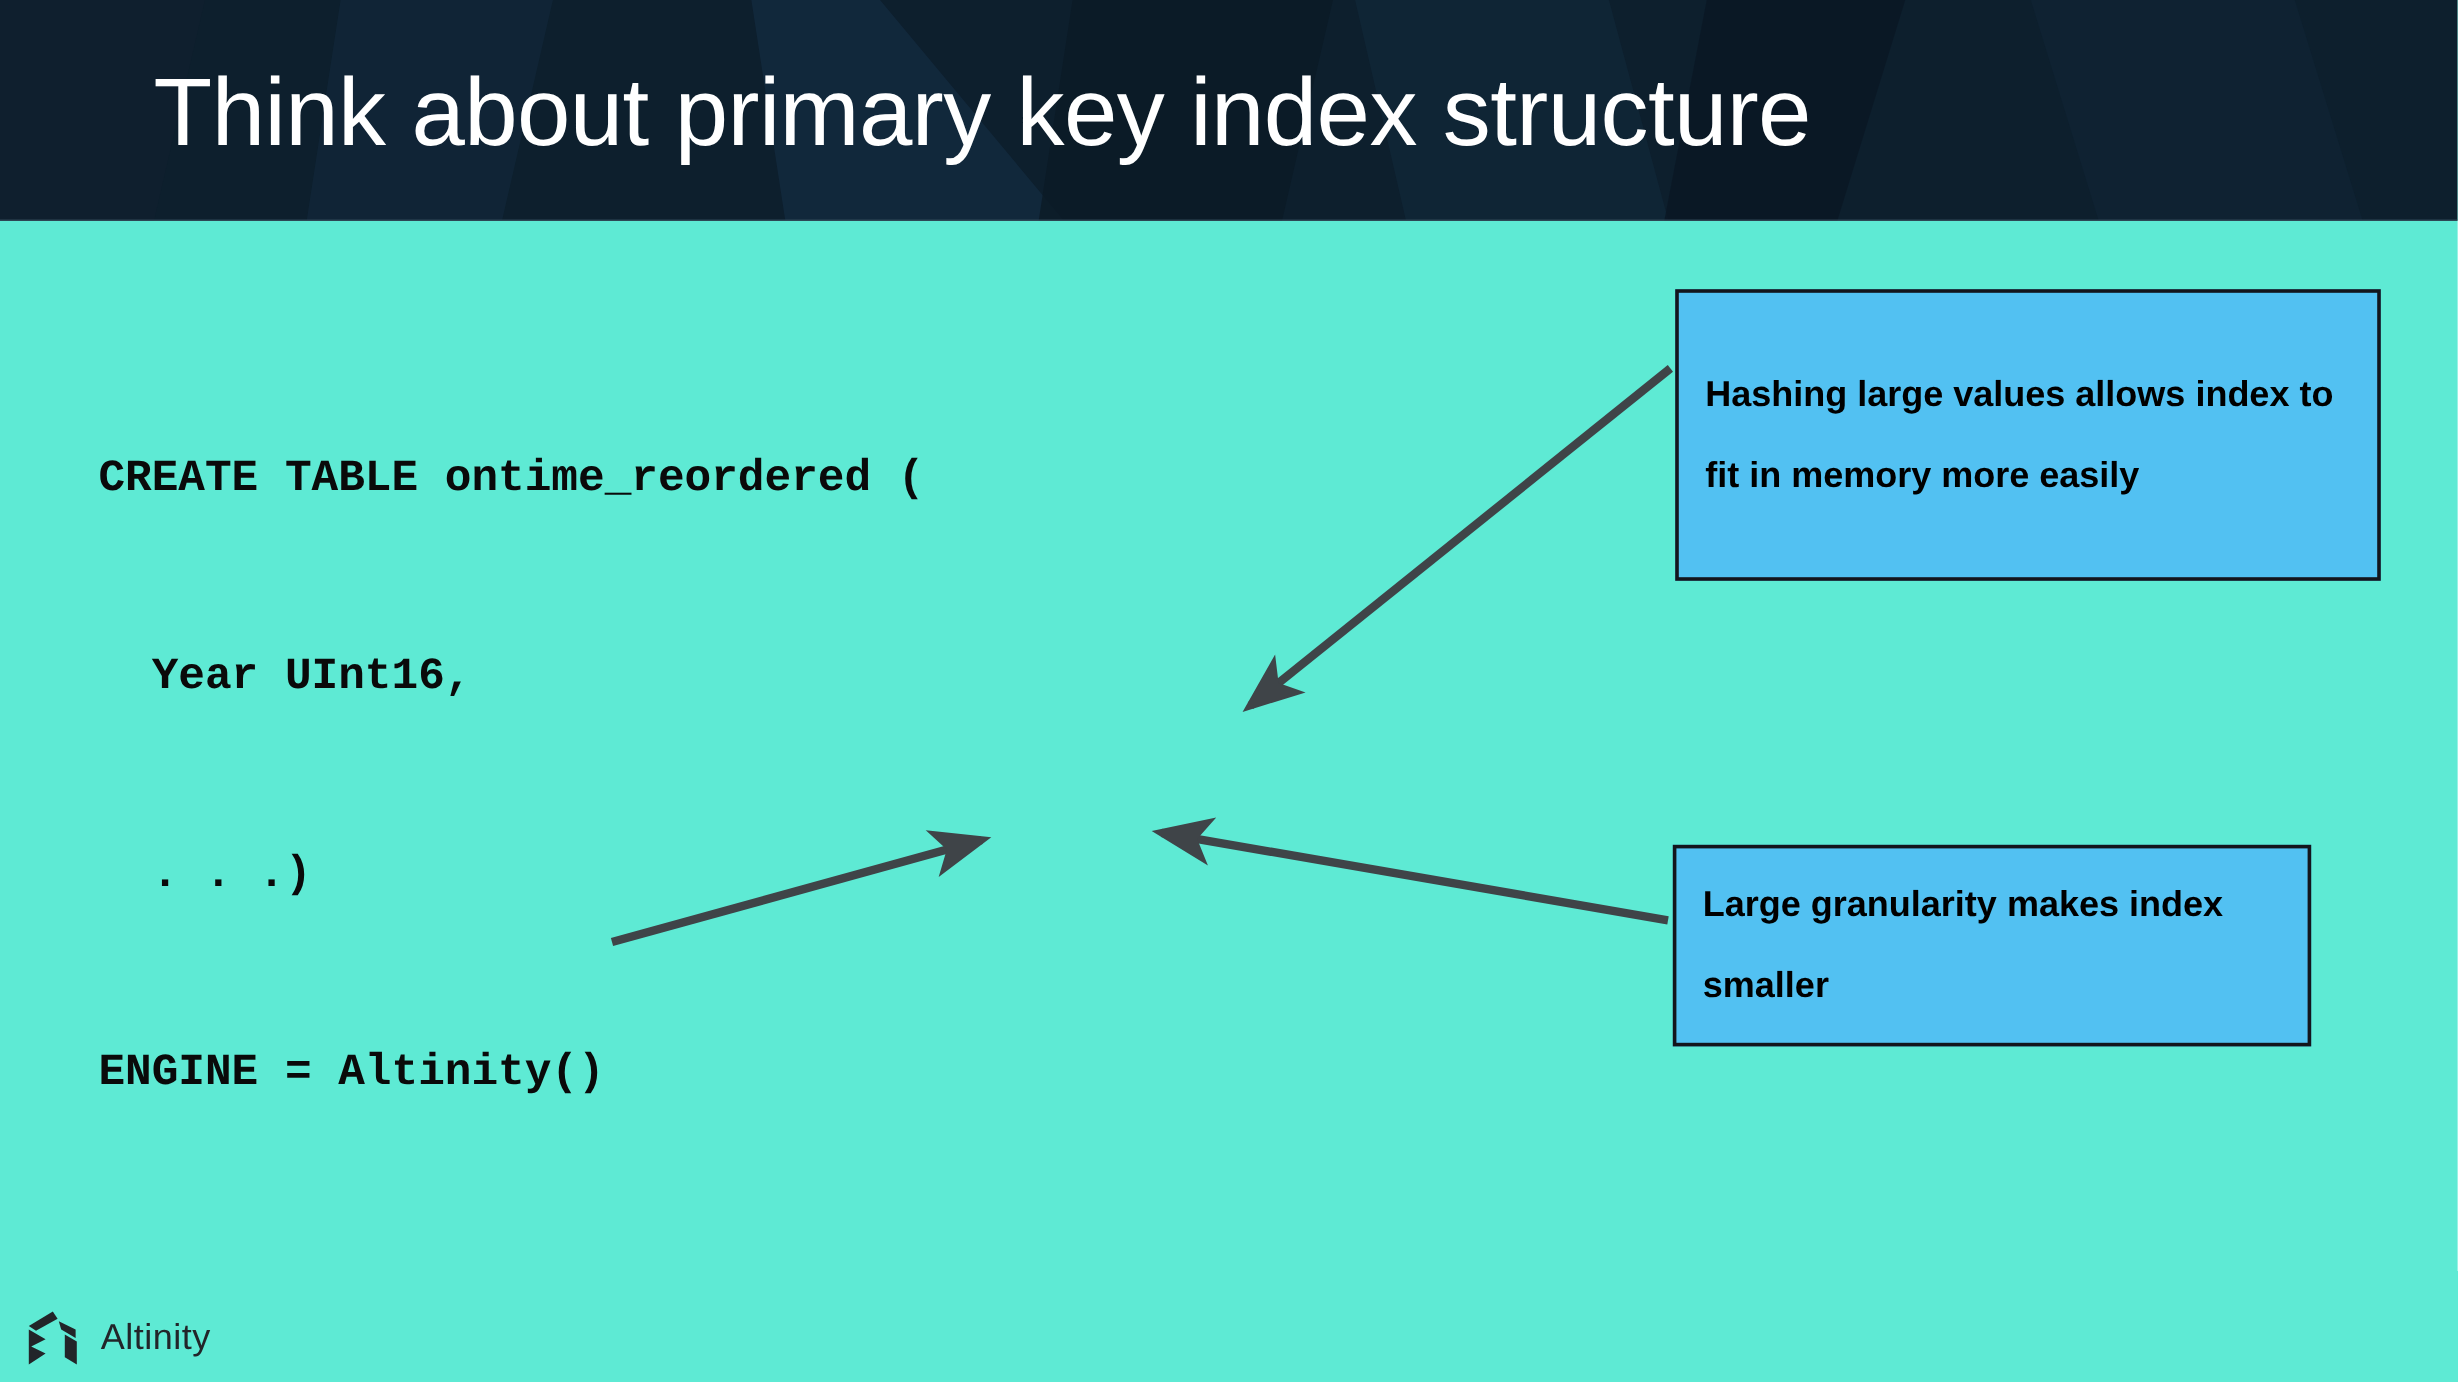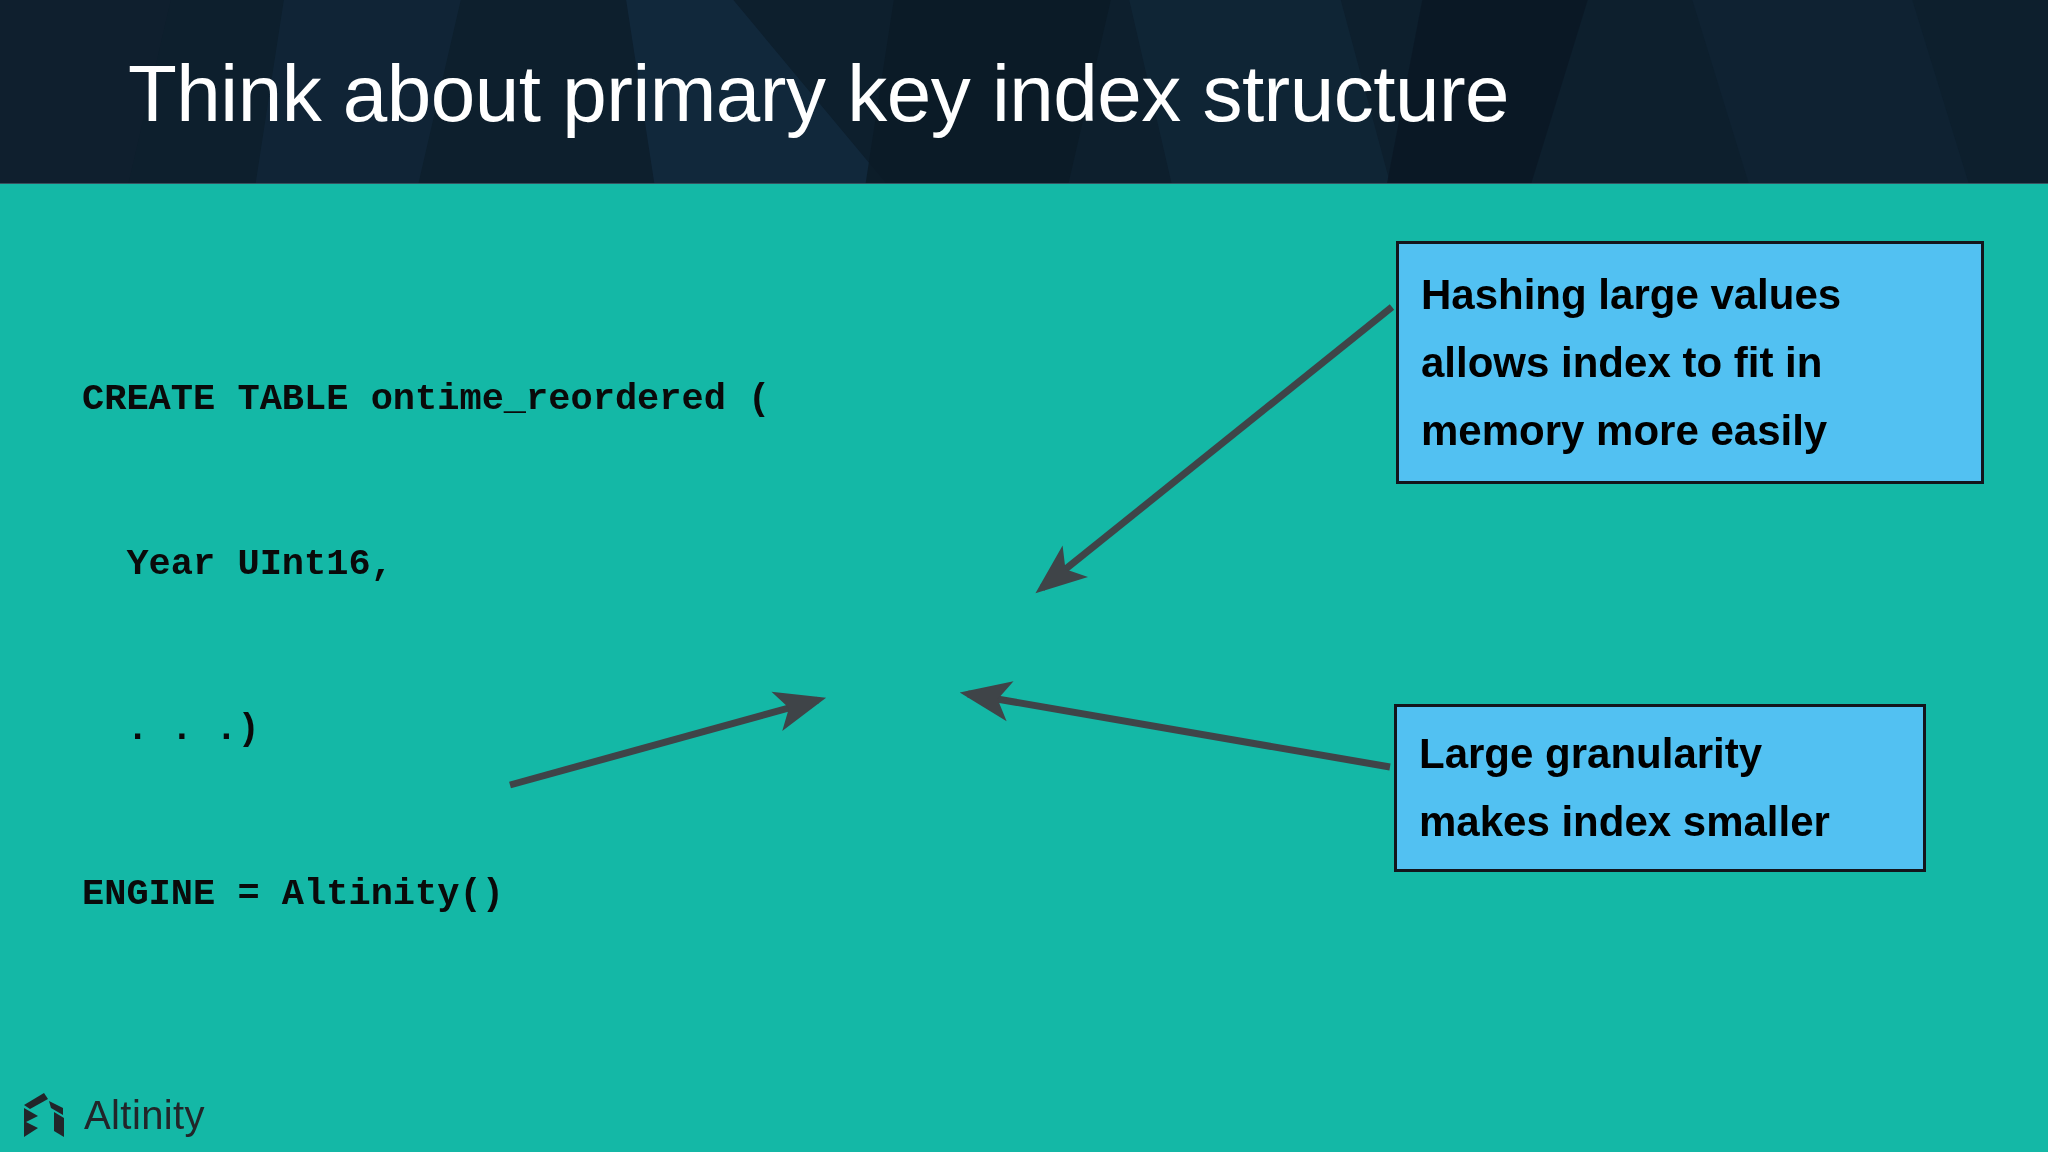--- a/index.html
+++ b/index.html
@@ -10,21 +10,21 @@
     width: 2048px;
     height: 1152px;
     overflow: hidden;
     background: #fafafc;
     font-family: "Liberation Sans", sans-serif;
   }
   .slide {
     position: relative;
     width: 2048px;
     height: 1152px;
-    background: #14b8a6;
+    background: #5eead4;
   }
 
   
   .header {
     position: absolute;
     left: 0;
     top: 0;
     width: 2048px;
     height: 184px;
     background: #0d1f2d;
@@ -82,21 +82,21 @@
     background: #52c1f2;
     border: 3px solid #13151c;
     box-sizing: border-box;
     color: #000000;
     font-family: "Liberation Sans", sans-serif;
     font-weight: bold;
     display: flex;
     align-items: center;
   }
   .callout-text {
-    font-size: 42px;
+    font-size: 30px;
     line-height: 68px;
     padding: 0 22px;
   }
   #callout-hashing {
     left: 1396px;
     top: 241px;
     width: 588px;
     height: 243px;
   }
   #callout-large {
@@ -129,21 +129,21 @@
     top: 1089px;
     display: flex;
     align-items: center;
     gap: 14px;
   }
   .logo-mark {
     width: 52px;
     height: 52px;
   }
   .logo-word {
-    font-size: 40px;
+    font-size: 30px;
     line-height: 40px;
     color: #222529;
     font-family: "Liberation Sans", sans-serif;
     font-weight: 400;
     letter-spacing: 0.4px;
   }
 </style>
 </head>
 <body>
 

